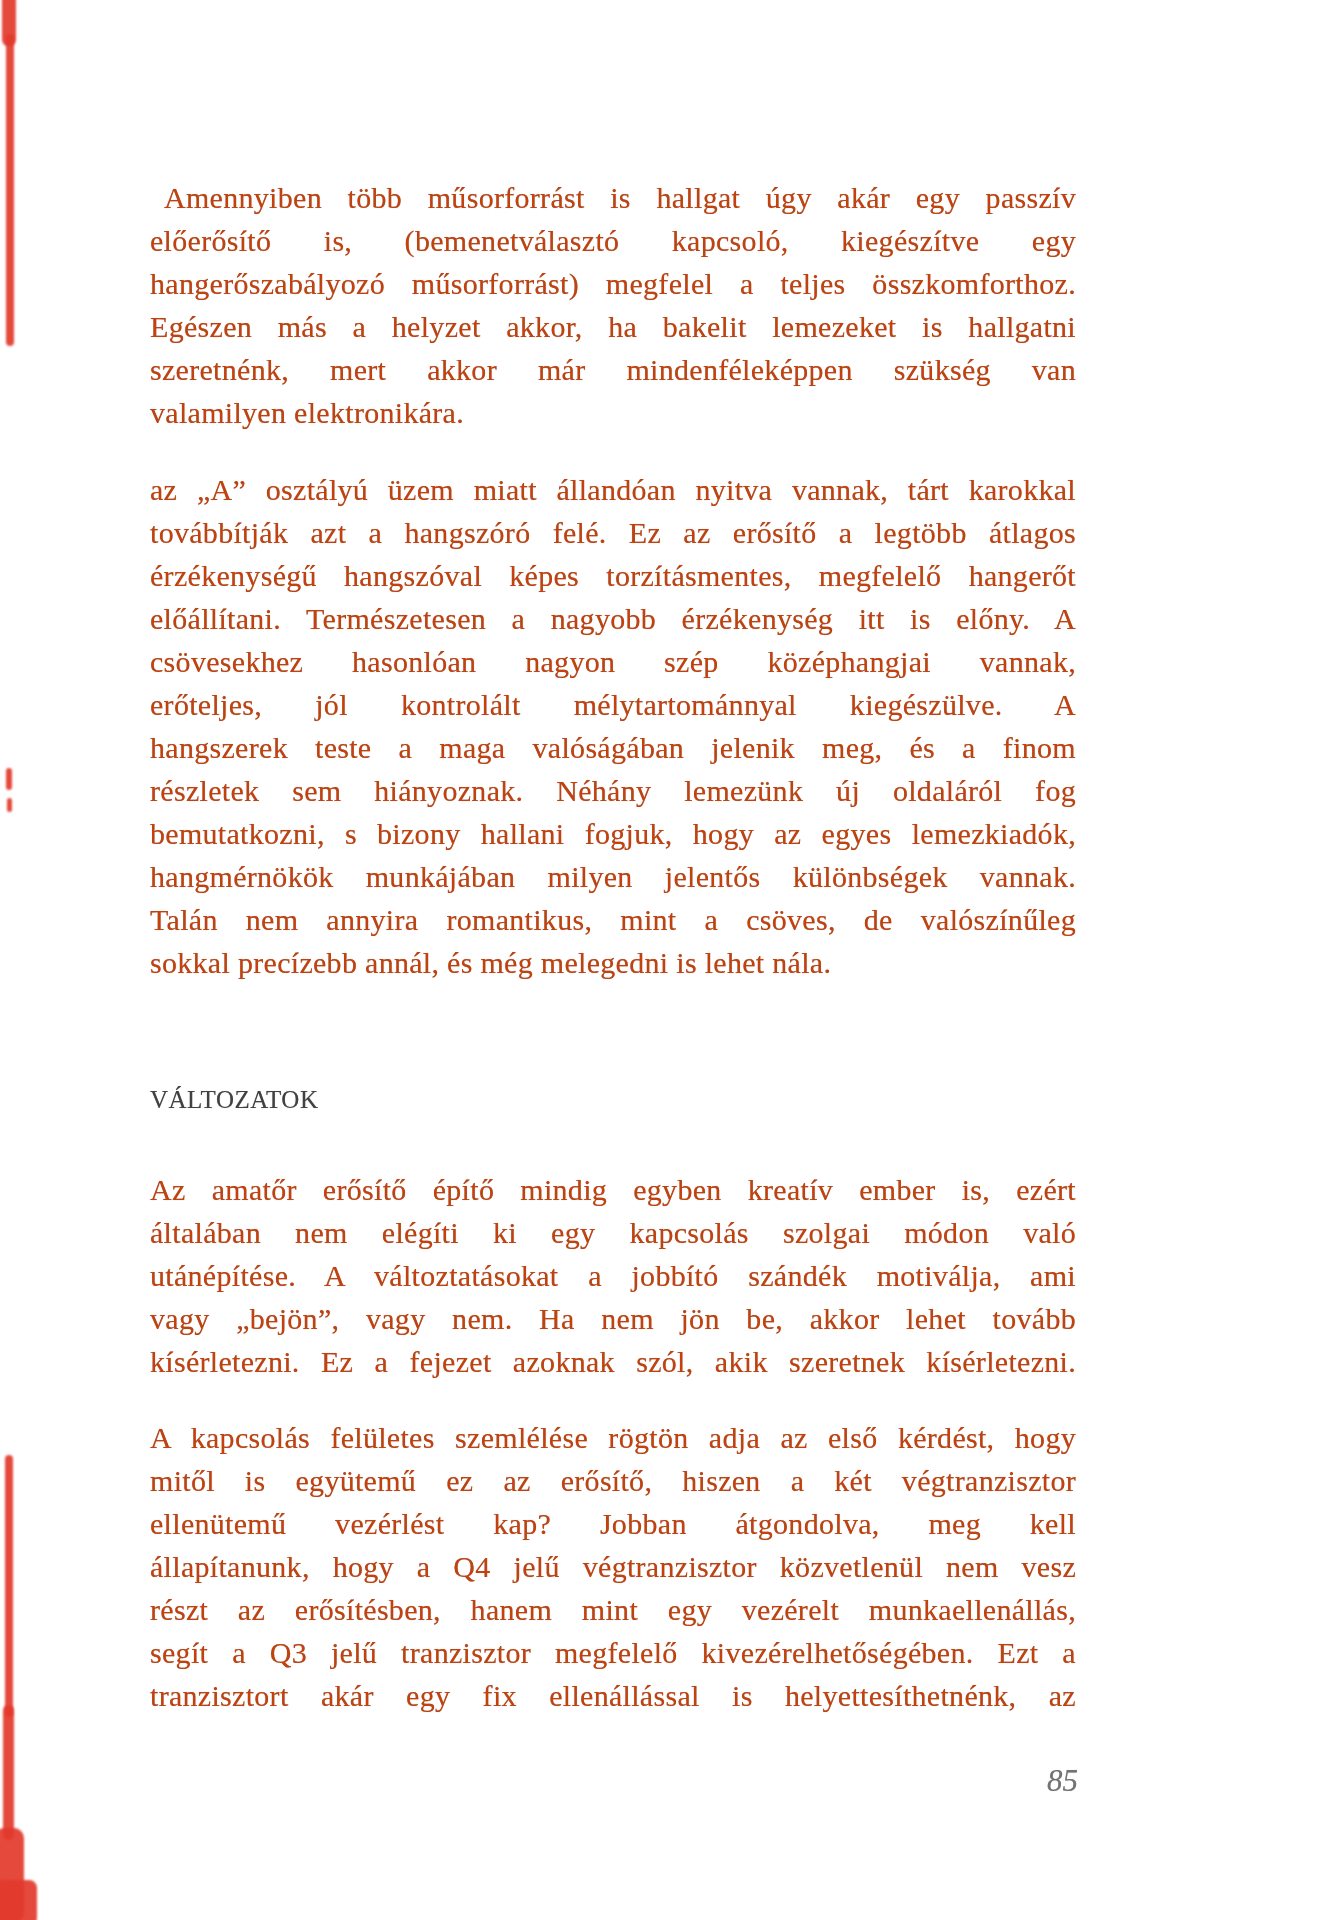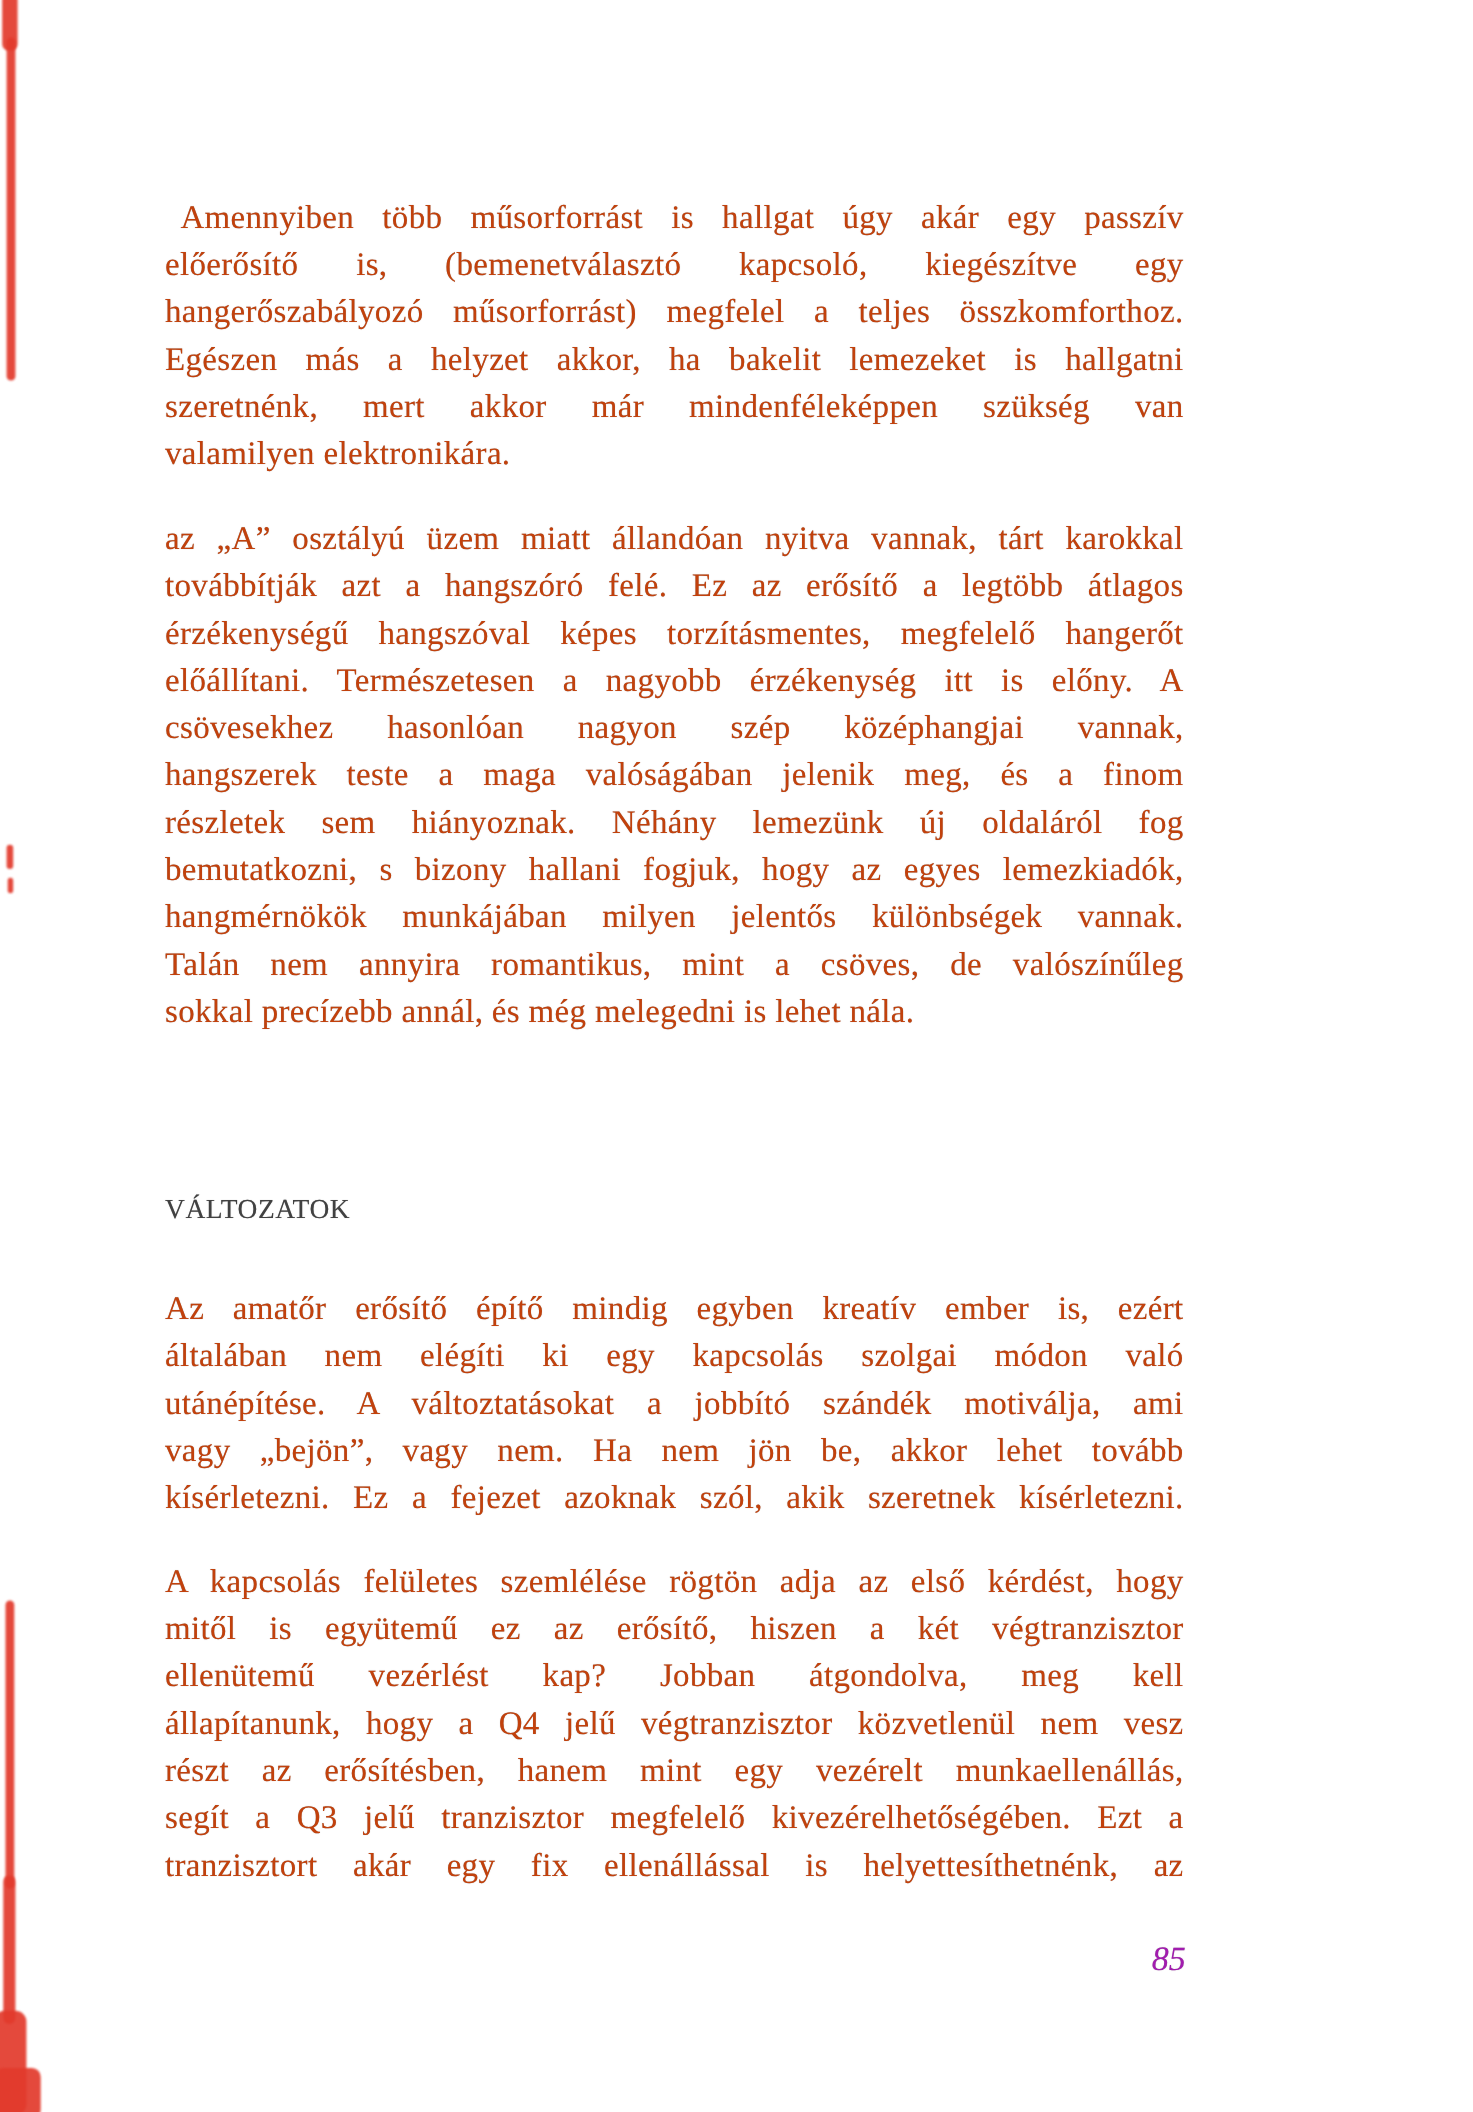--- a/index.html
+++ b/index.html
@@ -41,21 +41,21 @@
     text-shadow: 0 0 0.7px rgba(70,70,70,0.5);
   }
   .pagenum {
     position: absolute;
     left: 978px;
     top: 1763px;
     width: 100px;
     text-align: right;
     font-style: italic;
     font-size: 31px;
-    color: #a21caf;
+    color: #737373;
     text-shadow: 0 0 0.7px rgba(90,90,90,0.5);
   }
   .mark {
     position: absolute;
     background: #e23a2c;
     border-radius: 6px;
     opacity: 0.92;
     filter: blur(0.8px);
   }
   .m-top-blob      { left: 2px;  top: -6px;   width: 14px; height: 52px; }
@@ -87,20 +87,21 @@
   <div class="pline">szeretnénk, mert akkor már mindenféleképpen szükség van</div>
   <div class="pline last">valamilyen elektronikára.</div>
 </div>
 
 <div class="textblock" style="top:468px">
   <div class="pline">az „A” osztályú üzem miatt állandóan nyitva vannak, tárt karokkal</div>
   <div class="pline">továbbítják azt a hangszóró felé. Ez az erősítő a legtöbb átlagos</div>
   <div class="pline">érzékenységű hangszóval képes torzításmentes, megfelelő hangerőt</div>
   <div class="pline">előállítani. Természetesen a nagyobb érzékenység itt is előny. A</div>
   <div class="pline">csövesekhez hasonlóan nagyon szép középhangjai vannak,</div>
+  <div class="pline">erőteljes, jól kontrolált mélytartománnyal kiegészülve. A</div>
   <div class="pline">hangszerek teste a maga valóságában jelenik meg, és a finom</div>
   <div class="pline">részletek sem hiányoznak. Néhány lemezünk új oldaláról fog</div>
   <div class="pline">bemutatkozni, s bizony hallani fogjuk, hogy az egyes lemezkiadók,</div>
   <div class="pline">hangmérnökök munkájában milyen jelentős különbségek vannak.</div>
   <div class="pline">Talán nem annyira romantikus, mint a csöves, de valószínűleg</div>
   <div class="pline last">sokkal precízebb annál, és még melegedni is lehet nála.</div>
 </div>
 
 <div class="heading">VÁLTOZATOK</div>
 

